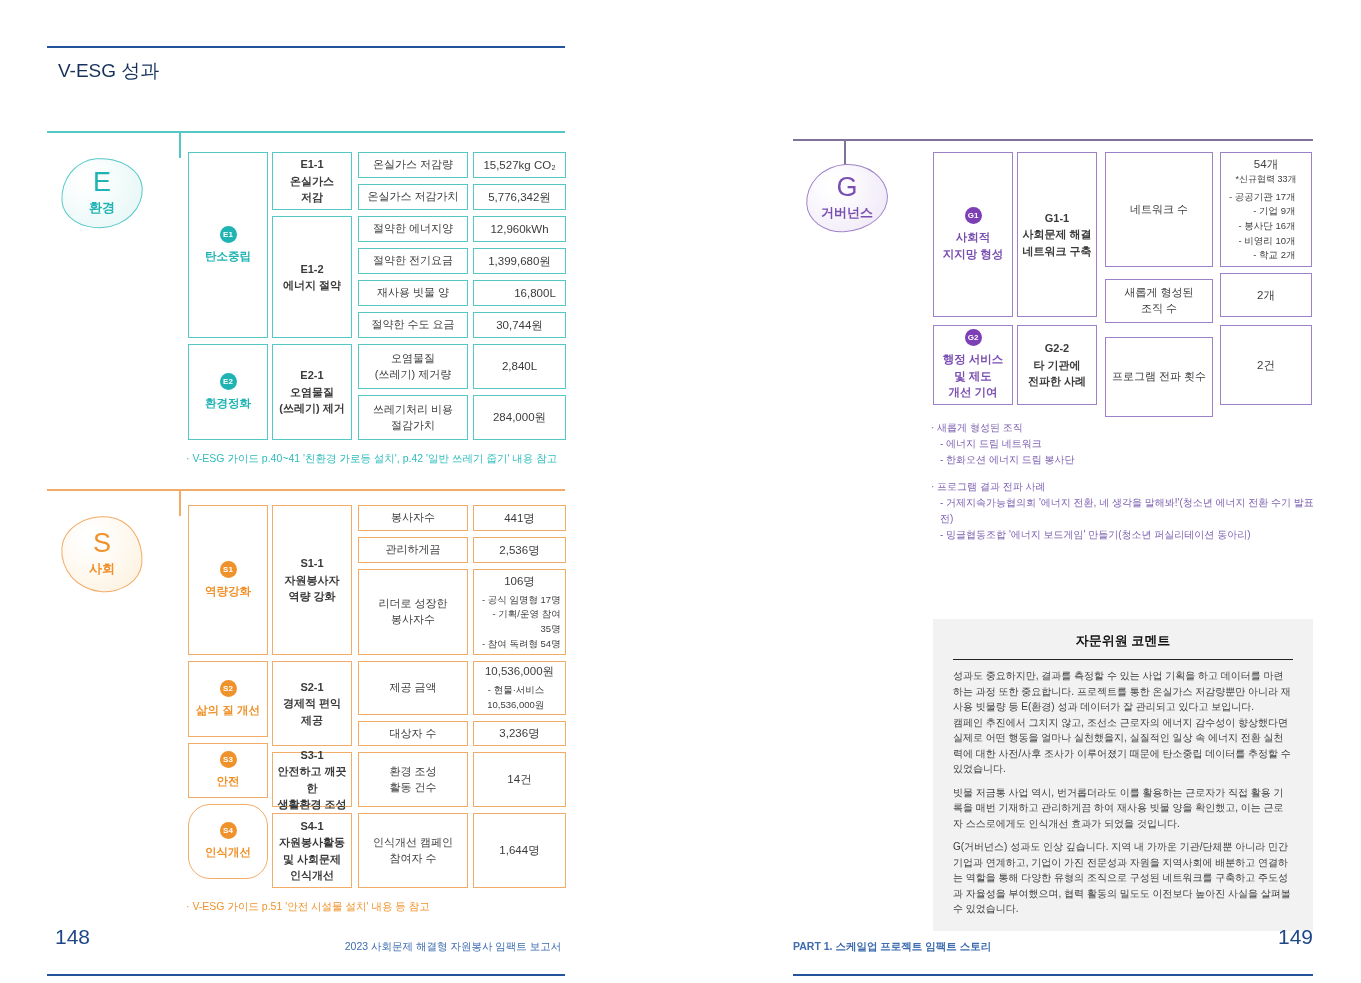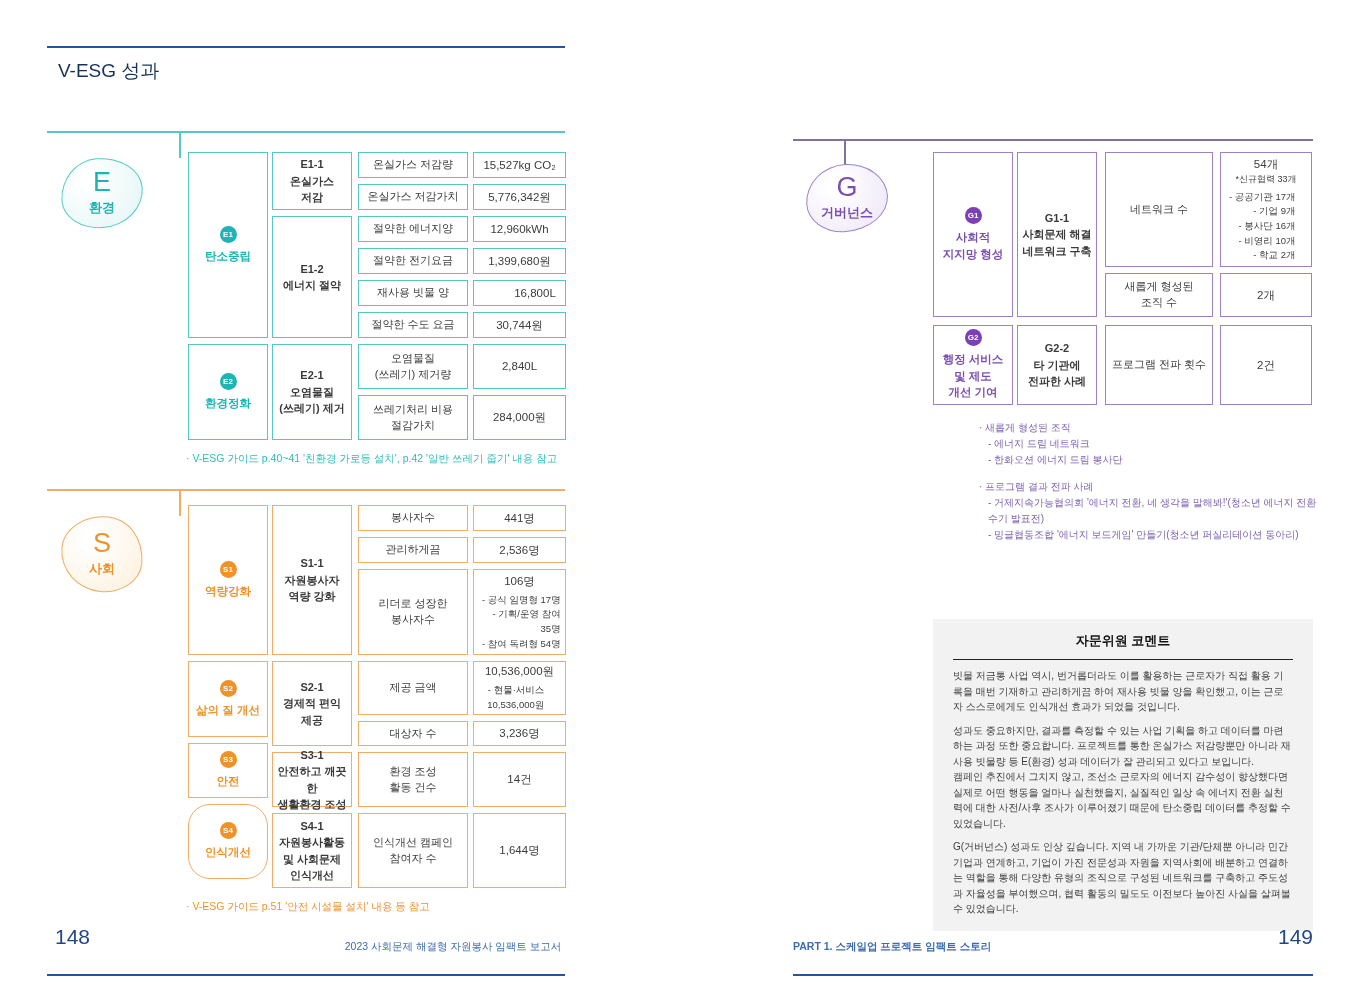--- a/index.html
+++ b/index.html
@@ -44,21 +44,21 @@
   .v-note { font-size:9px; color:var(--txt); margin-top:1px; }
   .v-subs { font-size:9.5px; color:var(--txt); text-align:right; align-self:flex-start; white-space:pre-wrap; line-height:1.55; margin-top:4px; padding-left:4px; }
   .v-note:empty,.v-subs:empty{ display:none; }
 
   
   .note { position:absolute; font-size:10.5px; line-height:1.5; white-space:pre-line; }
   .note-teal { color:#2FBCBC; } .note-orange { color:var(--orange); }
   .gnote { position:absolute; font-size:10px; color:#7C5FB0; line-height:1.6; }
   .gnote .gnote-head { white-space:pre-line; }
   .gnote .gnote-items { white-space:pre-wrap; padding-left:9px; }
-  .gnote-group { margin-bottom:11px;margin-left:48px; }
+  .gnote-group { margin-bottom:11px; }
 
   
   .cbox { position:absolute; left:933px; top:619px; width:380px; min-height:296px; background:#F2F2F2; padding:13px 20px 14px 20px; }
   .cbox-title { text-align:center; font-size:13px; font-weight:bold; color:#111; padding-bottom:9px; border-bottom:1.5px solid #222; }
   .cbox p { font-size:10px; line-height:1.55; color:var(--txt); white-space:pre-line; margin-top:8px; text-align:left; }
 
   .page-title { position:absolute; left:58px; top:58px; font-size:19px; font-weight:normal; color:var(--navy-dark); }
   .pagenum { position:absolute; font-size:21px; color:#1F4788; }
   .footer-cap { position:absolute; font-size:10.5px; color:var(--blue-soft); }
 </style>
@@ -233,21 +233,21 @@
       </div>
     </div>
     <div class="tcol" style="left:84px; width:80px;">
       <div class="cell sub" style="height:165px;">G1-1
 사회문제 해결
 네트워크 구축</div>
       <div class="cell sub" style="height:80px; margin-top:2px;">G2-2
 타 기관에
 전파한 사례</div>
     </div>
-    <div class="tcol" style="left:172px; width:108px;">
+    <div class="tcol" style="left:172px; width:108px;gap:12px;">
       <div class="cell lbl" style="height:115px;">네트워크 수</div>
       <div class="cell lbl" style="height:44px;">새롭게 형성된
 조직 수</div>
       <div class="cell lbl" style="height:80px; margin-top:2px;">프로그램 전파 횟수</div>
     </div>
     <div class="tcol" style="left:287px; width:92px;">
       <div class="cell val" style="height:115px;">
         <div class="v-main">54개</div>
         <div class="v-note">*신규협력 33개</div>
         <div class="v-subs">- 공공기관 17개
@@ -269,22 +269,22 @@
     </div>
     <div class="gnote-group">
       <div class="gnote-head">·  프로그램 결과 전파 사례</div>
       <div class="gnote-items">- 거제지속가능협의회 '에너지 전환, 네 생각을 말해봐!'(청소년 에너지 전환 수기 발표전)
 - 밍글협동조합 '에너지 보드게임' 만들기(청소년 퍼실리테이션 동아리)</div>
     </div>
   </div>
 
   <div class="cbox">
     <div class="cbox-title">자문위원 코멘트</div>
-    <p>빗물 저금통 사업 역시, 번거롭더라도 이를 활용하는 근로자가 직접 활용 기록을 매번 기재하고 관리하게끔 하여 재사용 빗물 양을 확인했고, 이는 근로자 스스로에게도 인식개선 효과가 되었을 것입니다.</p>
     <p>성과도 중요하지만, 결과를 측정할 수 있는 사업 기획을 하고 데이터를 마련하는 과정 또한 중요합니다. 프로젝트를 통한 온실가스 저감량뿐만 아니라 재사용 빗물량 등 E(환경) 성과 데이터가 잘 관리되고 있다고 보입니다.
 캠페인 추진에서 그치지 않고, 조선소 근로자의 에너지 감수성이 향상했다면 실제로 어떤 행동을 얼마나 실천했을지, 실질적인 일상 속 에너지 전환 실천력에 대한 사전/사후 조사가 이루어졌기 때문에 탄소중립 데이터를 추정할 수 있었습니다.</p>
+    <p>빗물 저금통 사업 역시, 번거롭더라도 이를 활용하는 근로자가 직접 활용 기록을 매번 기재하고 관리하게끔 하여 재사용 빗물 양을 확인했고, 이는 근로자 스스로에게도 인식개선 효과가 되었을 것입니다.</p>
     <p>G(거버넌스) 성과도 인상 깊습니다. 지역 내 가까운 기관/단체뿐 아니라 민간 기업과 연계하고, 기업이 가진 전문성과 자원을 지역사회에 배분하고 연결하는 역할을 통해 다양한 유형의 조직으로 구성된 네트워크를 구축하고 주도성과 자율성을 부여했으며, 협력 활동의 밀도도 이전보다 높아진 사실을 살펴볼 수 있었습니다.</p>
   </div>
 
   <div class="footer-cap" style="left:793px; top:940px;font-weight:bold;">PART 1. 스케일업 프로젝트 임팩트 스토리</div>
   <div class="pagenum" style="left:1278px; top:925px;">149</div>
   <div class="rule" style="left:793px; top:974px; width:520px; height:1.5px; background:var(--navy);"></div>
 </div>
 
 </body></html>

